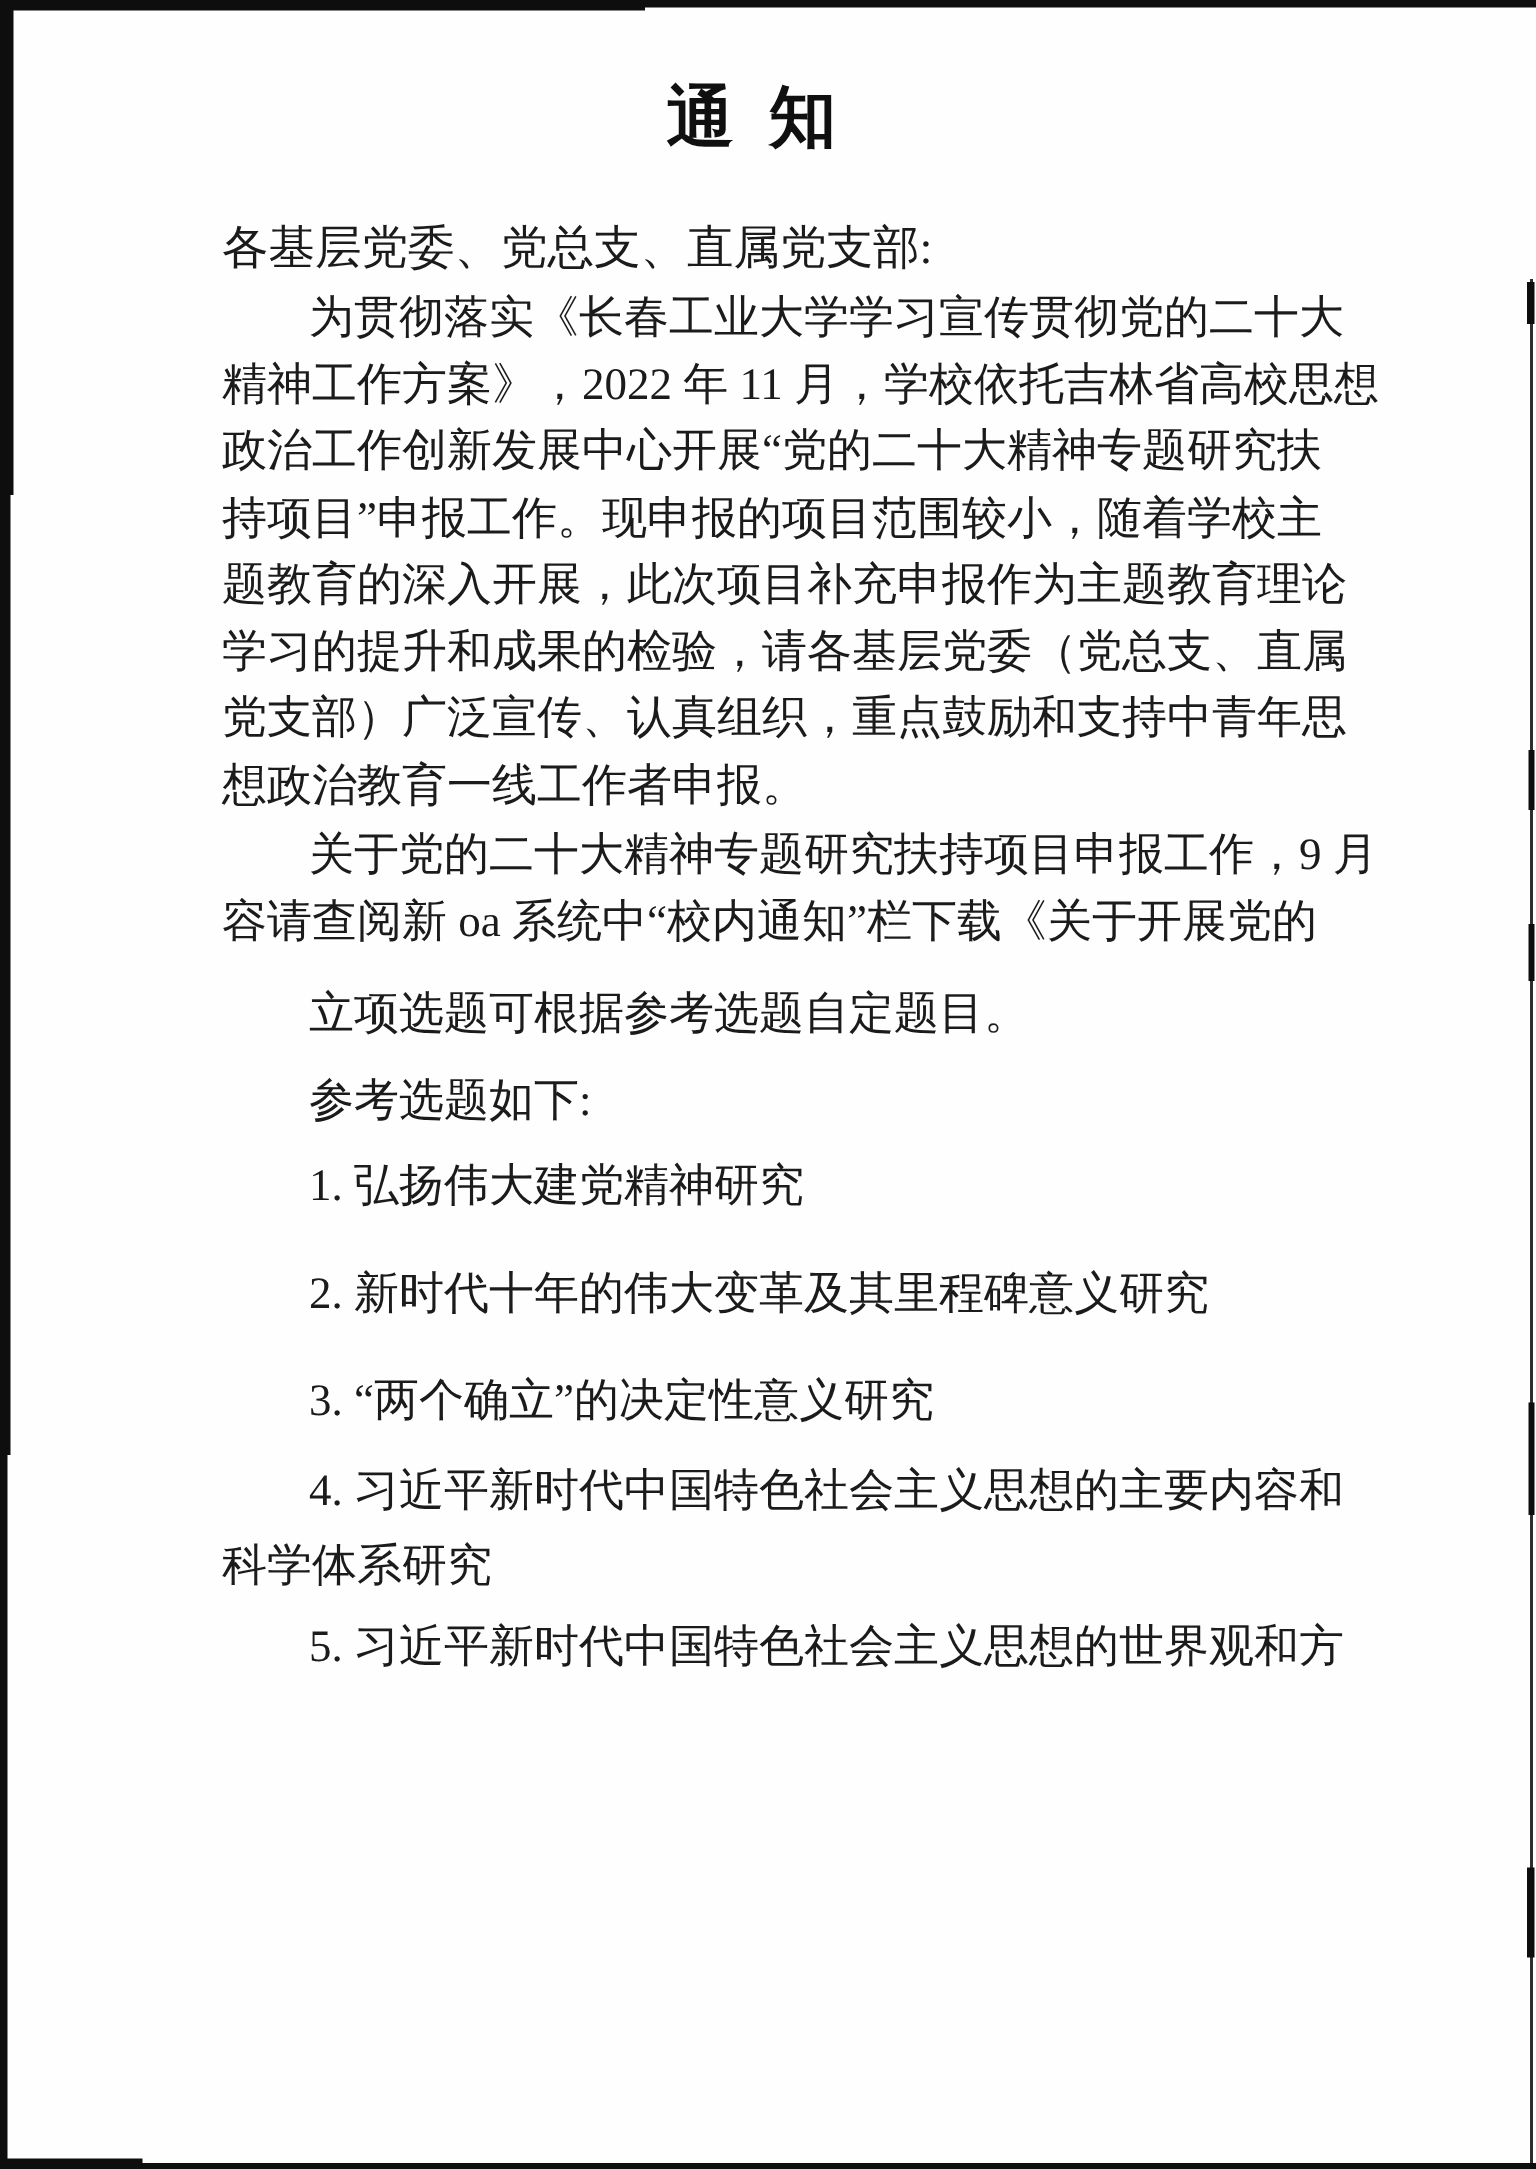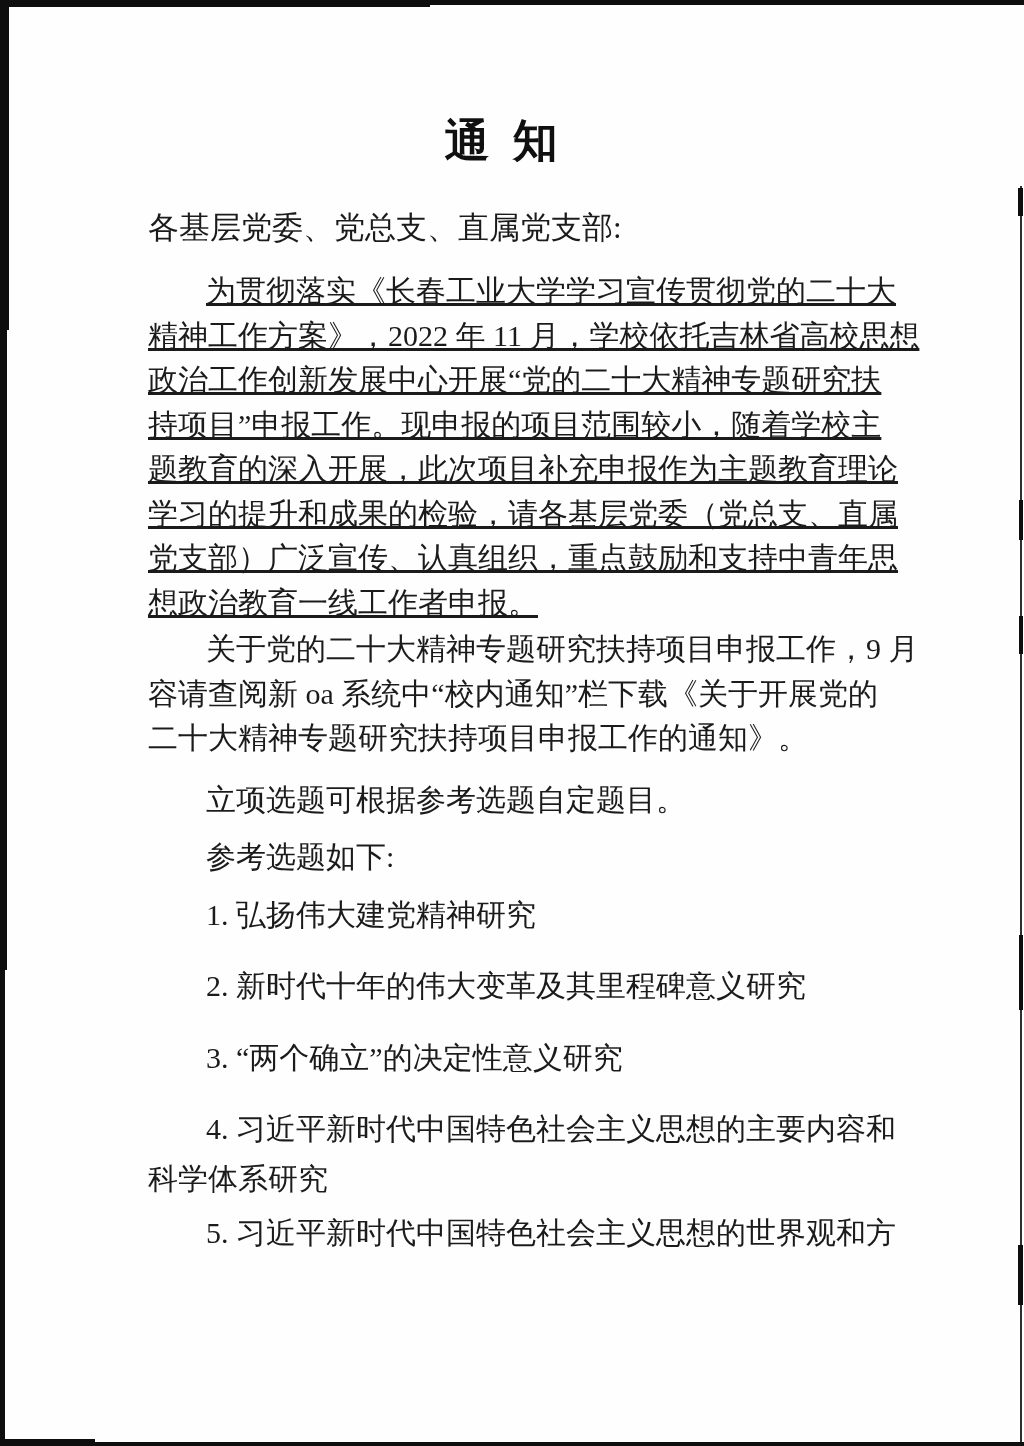--- a/index.html
+++ b/index.html
@@ -35,21 +35,21 @@
   .right-blob-5 { top: 1245px; left: 1018px; width: 5px; height: 60px; }
   .bottom-bar       { bottom: 0; left: 0; width: 1024px; height: 4px; }
   .bottom-bar-thick { bottom: 0; left: 0; width: 95px;  height: 7px; }
 
   
   .content {
     position: absolute;
     left: 148px;
     top: 0;
     width: 712px;
-    padding-top: 115px;
+    padding-top: 52px;
   }
   .title {
     margin: 0;
     font-size: 45px;
     line-height: 52px;
     font-weight: 700;
     text-align: center;
     letter-spacing: 6px;
     color: #101010;
   }
@@ -58,26 +58,26 @@
     font-size: 31px;
     line-height: 34px;
     white-space: nowrap;
   }
   .line {
     font-size: 30px;
     line-height: 44.5px;
     white-space: nowrap;
   }
   .indent { padding-left: 58px; }
-  .p1 { margin-top: 24px; text-decoration: underline; }
+  .p1 { margin-top: 8px; }
   .p2 { margin-top: 2px; font-family: Liberation Serif, serif; }
   .p3 { margin-top: 17px; }
   .p4 { margin-top: 13px; }
   .list { margin-top: 13px; }
-  .item + .item { margin-top: 24px; }
+  .item + .item { margin-top: 12px; }
   .item.single + .item.single { margin-top: 27px; }
   .item.multi + .item.multi { margin-top: 4px; }
   .item.multi .line { line-height: 50px; }
 </style>
 </head>
 <body>
 
 <div class="scan">
 
   <div class="artifact top-bar"></div>
@@ -107,21 +107,20 @@
       <div class="line">持项目”申报工作。现申报的项目范围较小，随着学校主</div>
       <div class="line">题教育的深入开展，此次项目补充申报作为主题教育理论</div>
       <div class="line">学习的提升和成果的检验，请各基层党委（党总支、直属</div>
       <div class="line">党支部）广泛宣传、认真组织，重点鼓励和支持中青年思</div>
       <div class="line">想政治教育一线工作者申报。</div>
     </div>
 
     <div class="para p2">
       <div class="line indent">关于党的二十大精神专题研究扶持项目申报工作，9 月</div>
       <div class="line">容请查阅新 oa 系统中“校内通知”栏下载《关于开展党的</div>
-      <div class="line">二十大精神专题研究扶持项目申报工作的通知》。</div>
     </div>
 
     <div class="para p3">
       <div class="line indent">立项选题可根据参考选题自定题目。</div>
     </div>
 
     <div class="para p4">
       <div class="line indent">参考选题如下:</div>
     </div>
 

